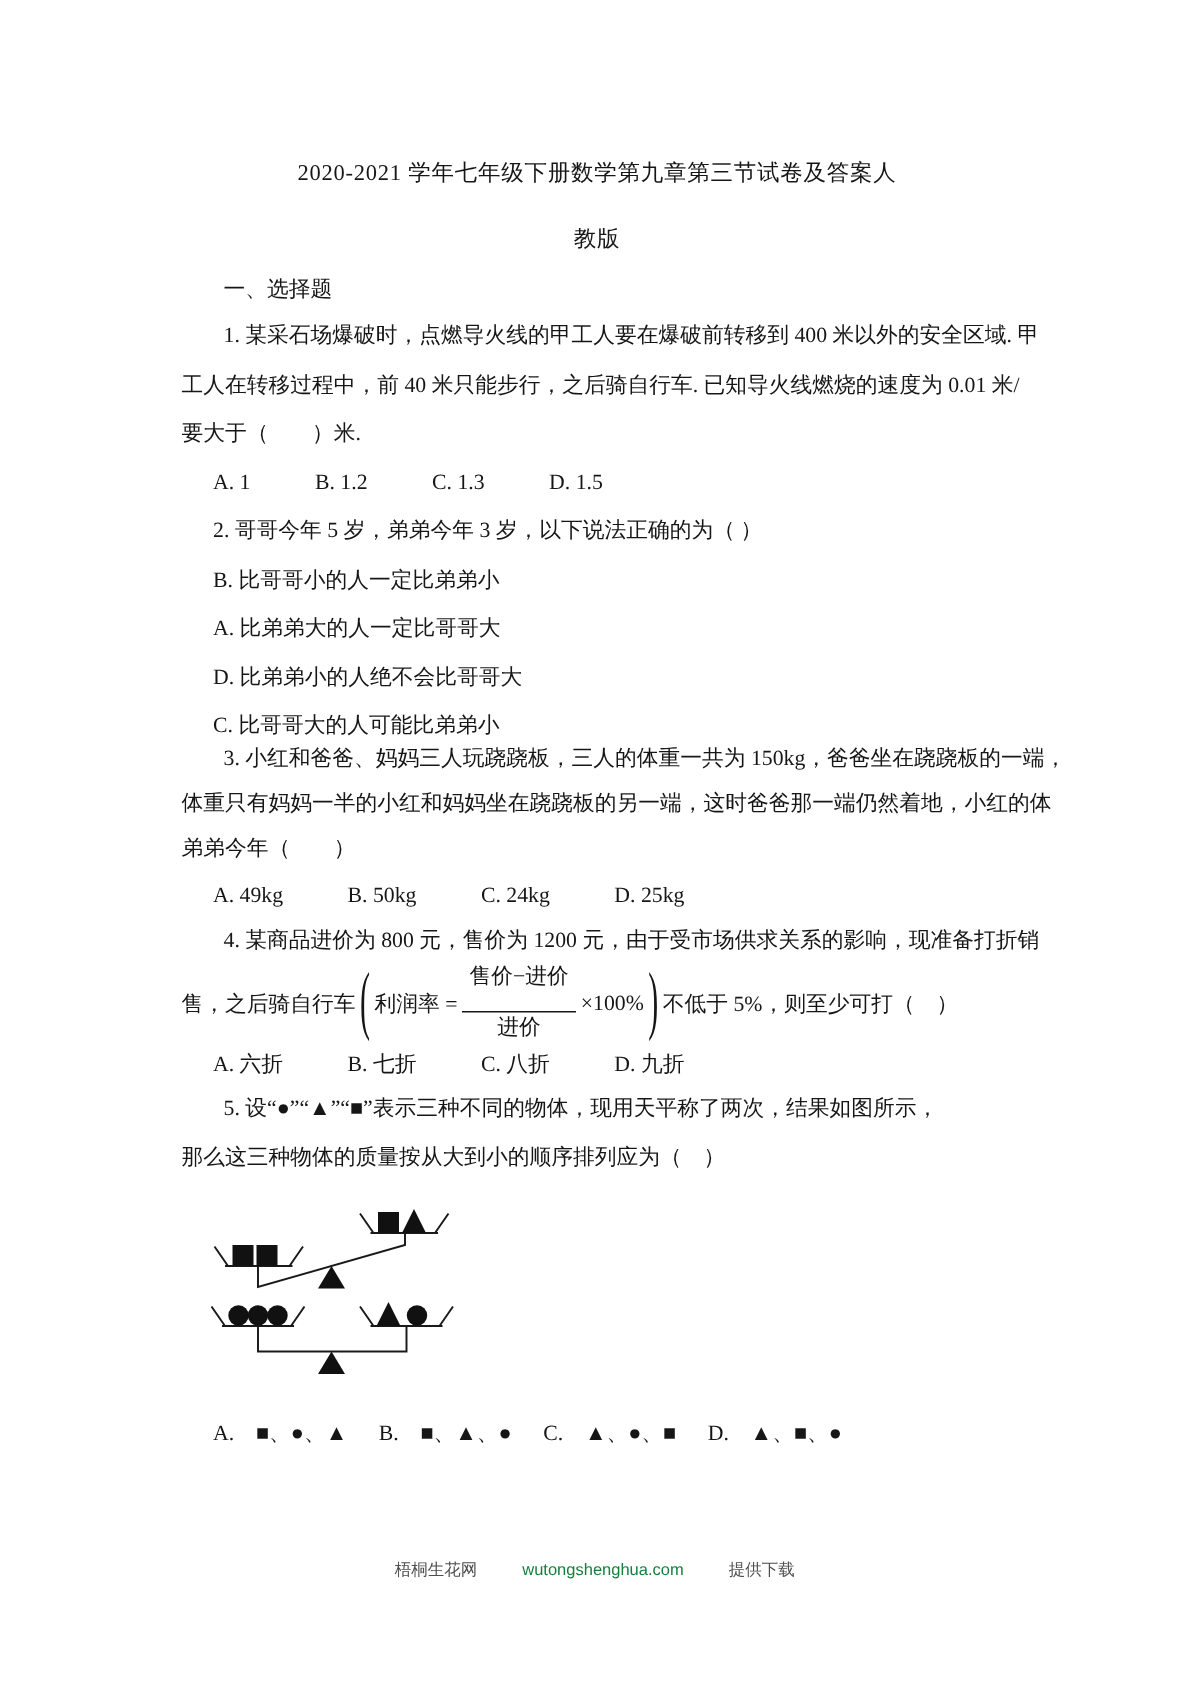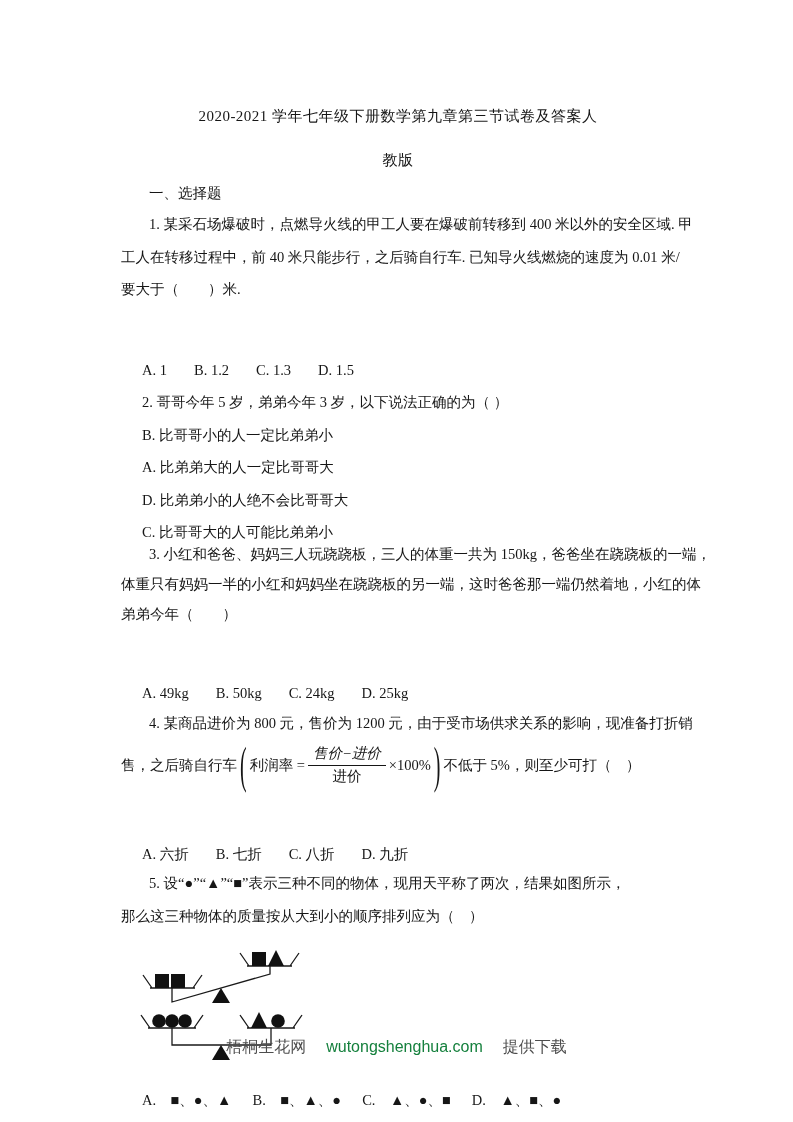--- a/index.html
+++ b/index.html
@@ -24,23 +24,22 @@
   }
   .section-heading { line-height:30px; margin-top:-4px; padding-left:28px; }
   .line { line-height:32.5px; white-space:nowrap; }
   .indent { padding-left:28px; }
   .q3 .line, .q3-opts { line-height:30px; }
   .q4-stem { line-height:28px; }
   .opts-row {
     display:flex; align-items:center;
     line-height:32.5px;
     padding-left:21px;
-    gap:27px;
+    gap:43px;
     white-space:nowrap;
-    margin-top:48px;
   }
   .opts-col .line { padding-left:21px; }
   .q5-opts { gap:21px; margin-top:23px; line-height:30px; }
   
   .formula-row {
     display:flex; align-items:center;
     height:56px;
     white-space:nowrap;
   }
   .bigparen {
@@ -51,31 +50,31 @@
     padding:0 3px;
     font-weight:400;
   }
   .frac {
     display:inline-flex; flex-direction:column;
     text-align:center;
     vertical-align:middle;
     margin:0 3px;
     line-height:1.35;
   }
-  .frac .num { border-bottom:1.2px solid #161616; padding:0 5px 1px;font-style:italic; }
+  .frac .num { border-bottom:1.2px solid #161616; padding:0 5px 12px; }
   .frac .den { padding-top:1px; }
   
   .balance-figure { margin:16px 0 0 19px; display:block; }
   
   .footer {
     position:absolute;
     left:0; right:0; top:1036px;
     display:flex; justify-content:center; align-items:flex-end;
-    gap:20px;
-    font-size:16px;
+    gap:30px;
+    font-size:11px;
     color:#4d4d4d;
     line-height:22px;
   }
   .footer .url { font-family:"Liberation Sans","DejaVu Sans",sans-serif; color:#15803d; }
 </style>
 </head>
 <body>
 
 <div class="page">
 

